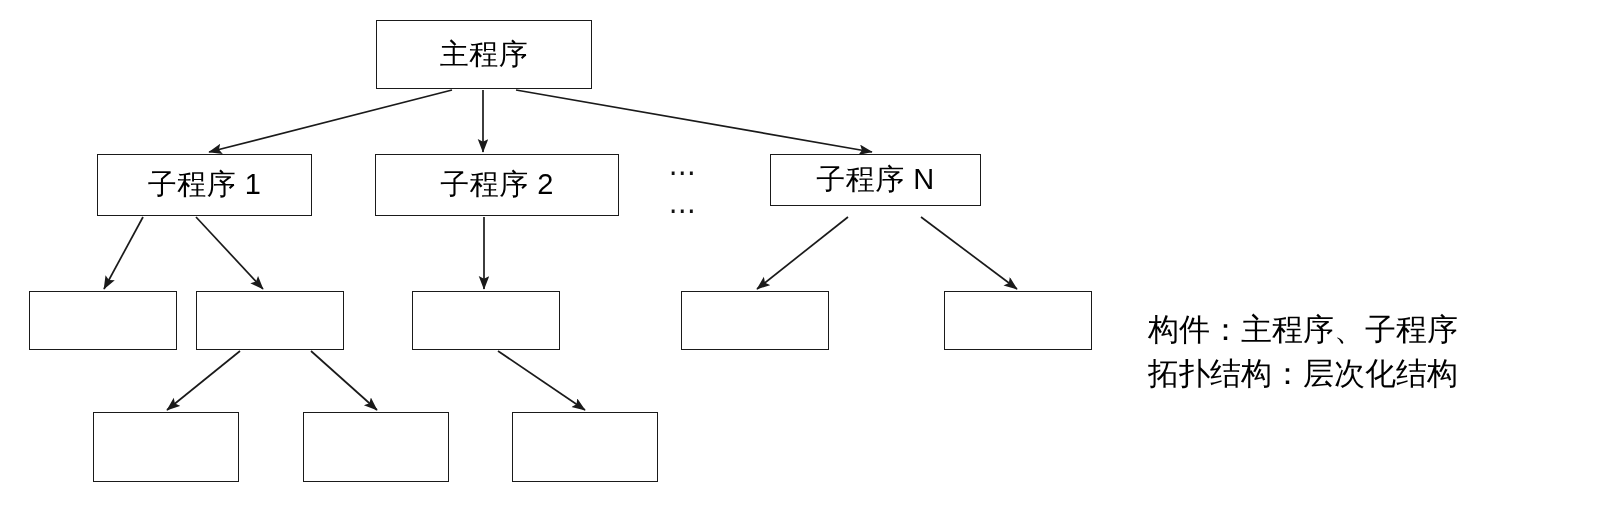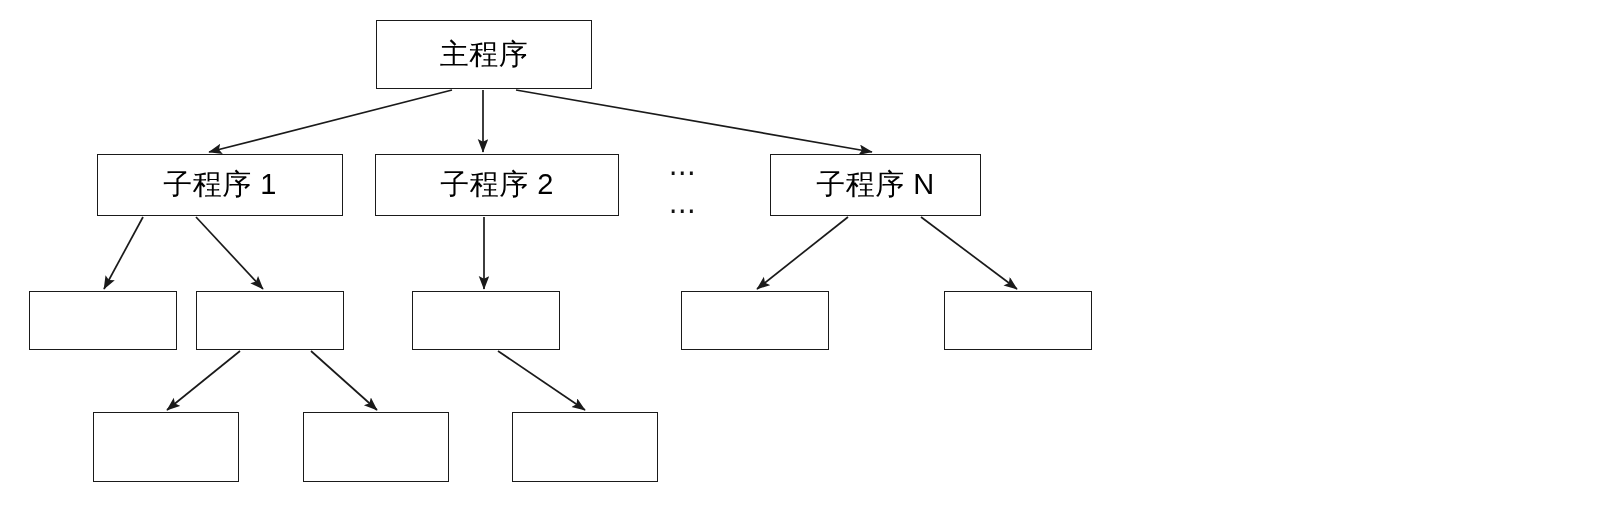--- a/index.html
+++ b/index.html
@@ -97,27 +97,27 @@
         <line x1="240" y1="339" x2="167" y2="398" stroke="#1a1a1a" stroke-width="1.7" marker-end="url(#arrowhead)"></line>
         <line x1="311" y1="339" x2="377" y2="398" stroke="#1a1a1a" stroke-width="1.7" marker-end="url(#arrowhead)"></line>
         <line x1="498" y1="339" x2="585" y2="398" stroke="#1a1a1a" stroke-width="1.7" marker-end="url(#arrowhead)"></line>
       </g>
   </svg>
 
   <div id="node-layer">
       <div class="node" style="left: 376px; top: 8px; width: 216px; height: 69px; border-color: rgb(26, 26, 26); background: rgb(255, 255, 255);">
         <span class="node-label">主程序</span>
       </div>
-      <div class="node" style="left: 97px; top: 142px; width: 246px; height: 62px; border-color: rgb(26, 26, 26); background: rgb(255, 255, 255);">
+      <div class="node" style="left: 97px; top: 142px; width: 215px; height: 62px; border-color: rgb(26, 26, 26); background: rgb(255, 255, 255);">
         <span class="node-label">子程序 1</span>
       </div>
       <div class="node" style="left: 375px; top: 142px; width: 244px; height: 62px; border-color: rgb(26, 26, 26); background: rgb(255, 255, 255);">
         <span class="node-label">子程序 2</span>
       </div>
-      <div class="node" style="left: 770px; top: 142px; width: 211px; height: 62px; border-color: rgb(26, 26, 26); background: rgb(255, 255, 255);">
+      <div class="node" style="left: 770px; top: 142px; width: 211px; height: 52px; border-color: rgb(26, 26, 26); background: rgb(255, 255, 255);">
         <span class="node-label">子程序 N</span>
       </div>
       <div class="node" style="left: 29px; top: 279px; width: 148px; height: 59px; border-color: rgb(26, 26, 26); background: rgb(255, 255, 255);">
         <span class="node-label"></span>
       </div>
       <div class="node" style="left: 196px; top: 279px; width: 148px; height: 59px; border-color: rgb(26, 26, 26); background: rgb(255, 255, 255);">
         <span class="node-label"></span>
       </div>
       <div class="node" style="left: 412px; top: 279px; width: 148px; height: 59px; border-color: rgb(26, 26, 26); background: rgb(255, 255, 255);">
         <span class="node-label"></span>
@@ -138,15 +138,17 @@
         <span class="node-label"></span>
       </div>
     </div>
 
   <div class="ellipsis-group" id="ellipsis-group" style="left: 650px; top: 150px; width: 70px; height: 60px;">
       <div class="ellipsis-row">⋯</div>
       <div class="ellipsis-row">⋯</div>
     </div>
 
   <div class="legend">
+    <div class="legend-line">构件：主程序、子程序</div>
+    <div class="legend-line">拓扑结构：层次化结构</div>
   </div>
 
 </div>
 
 </body></html>

